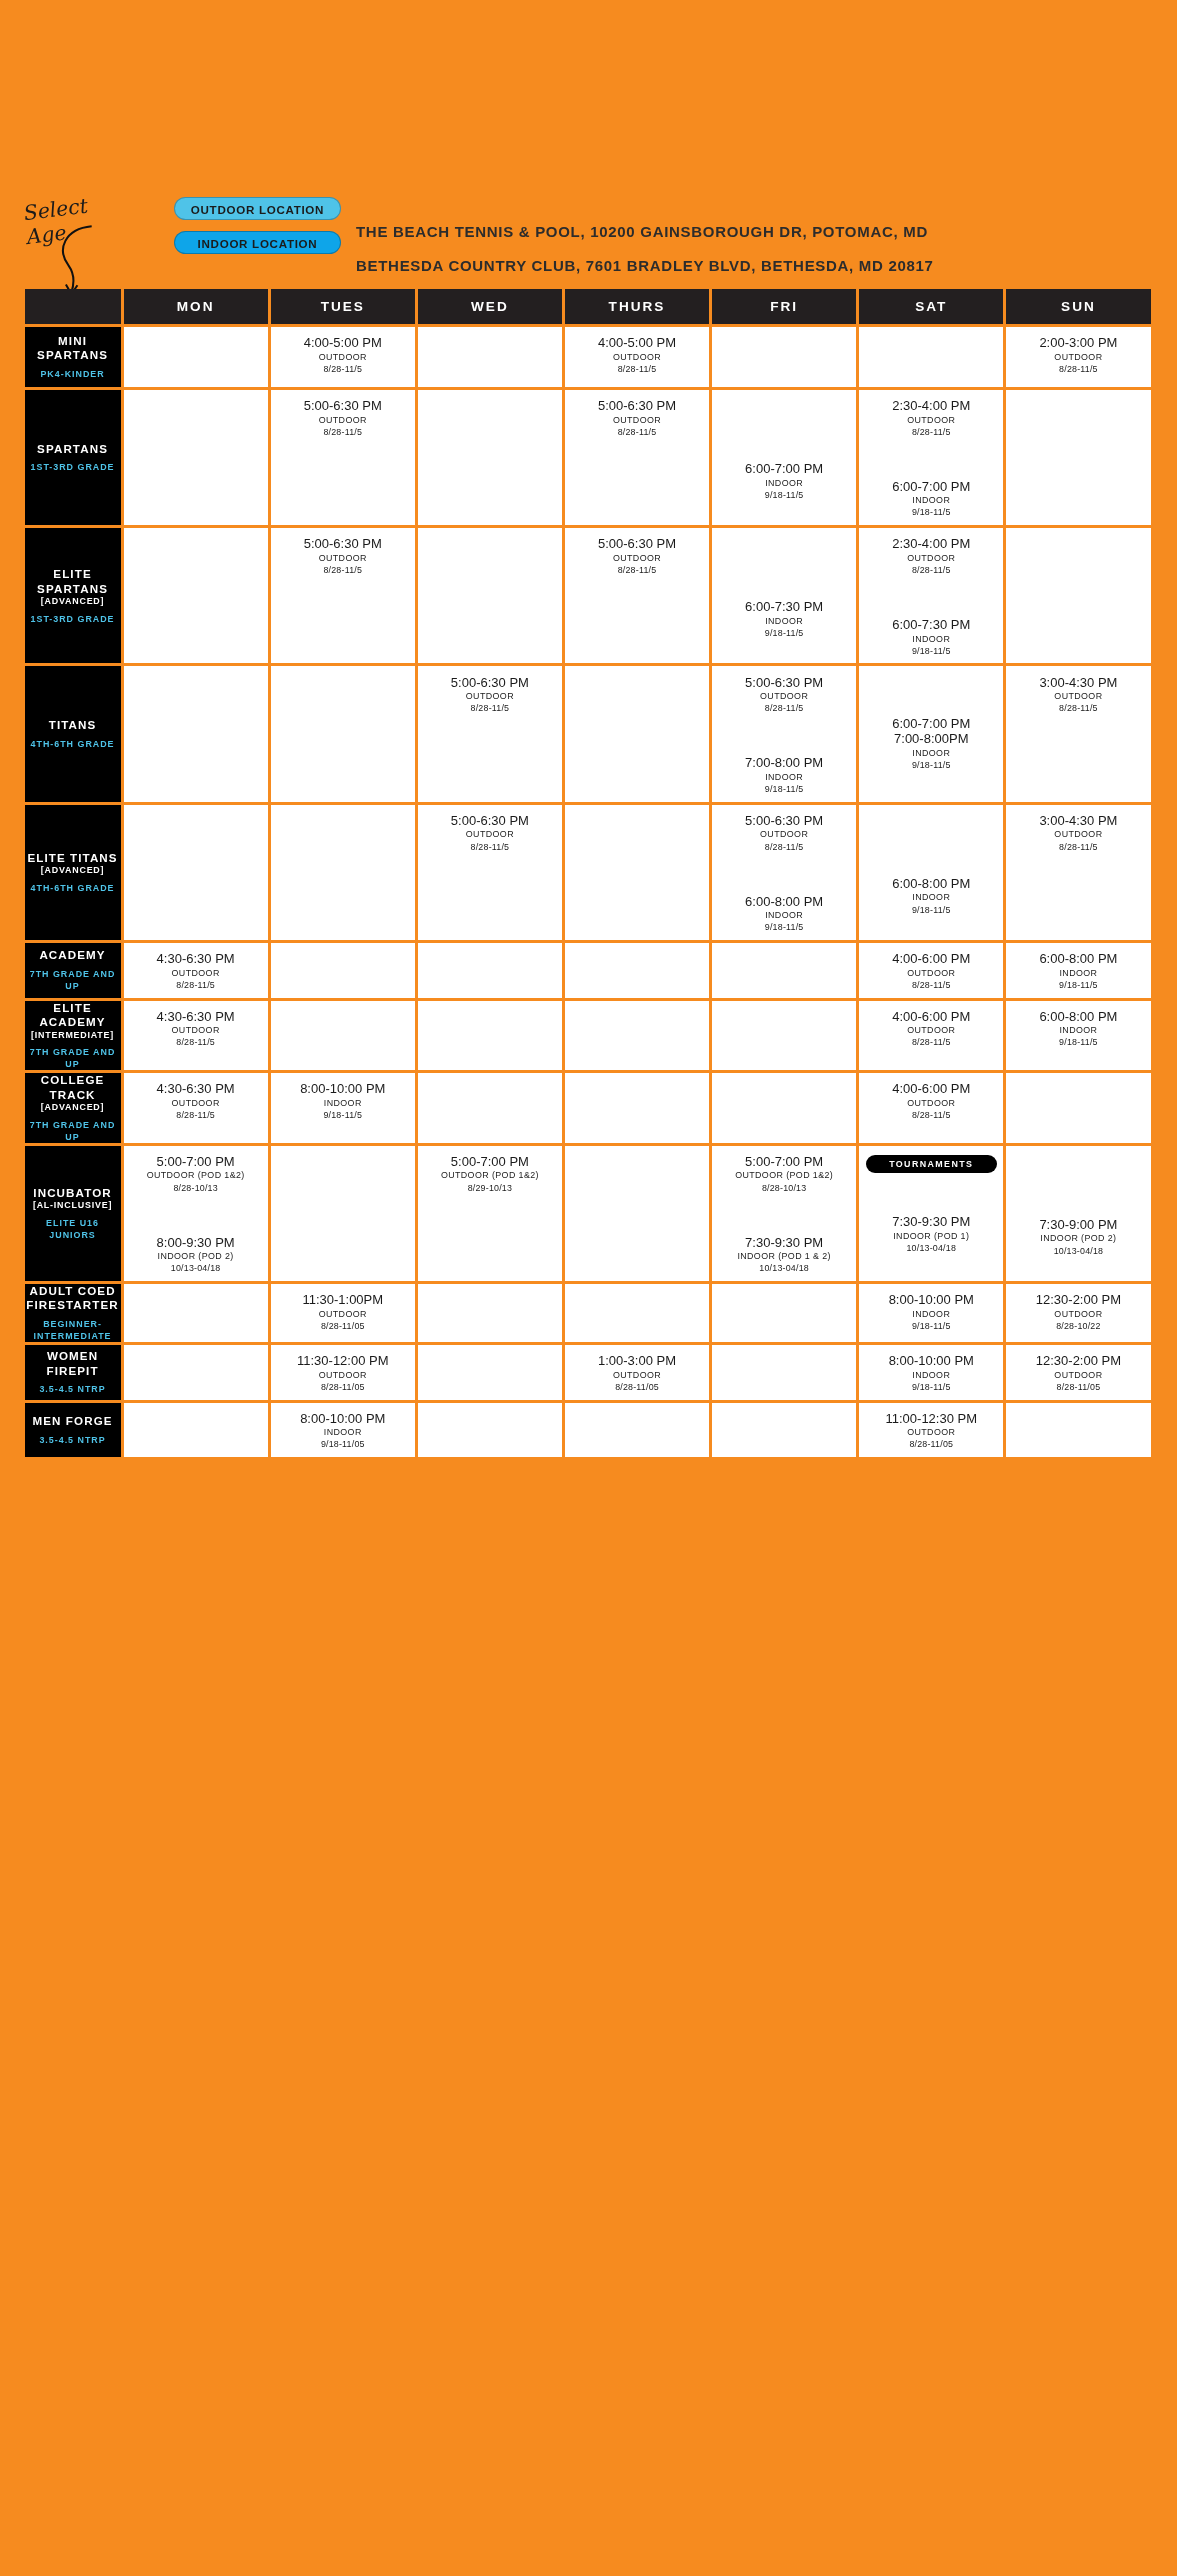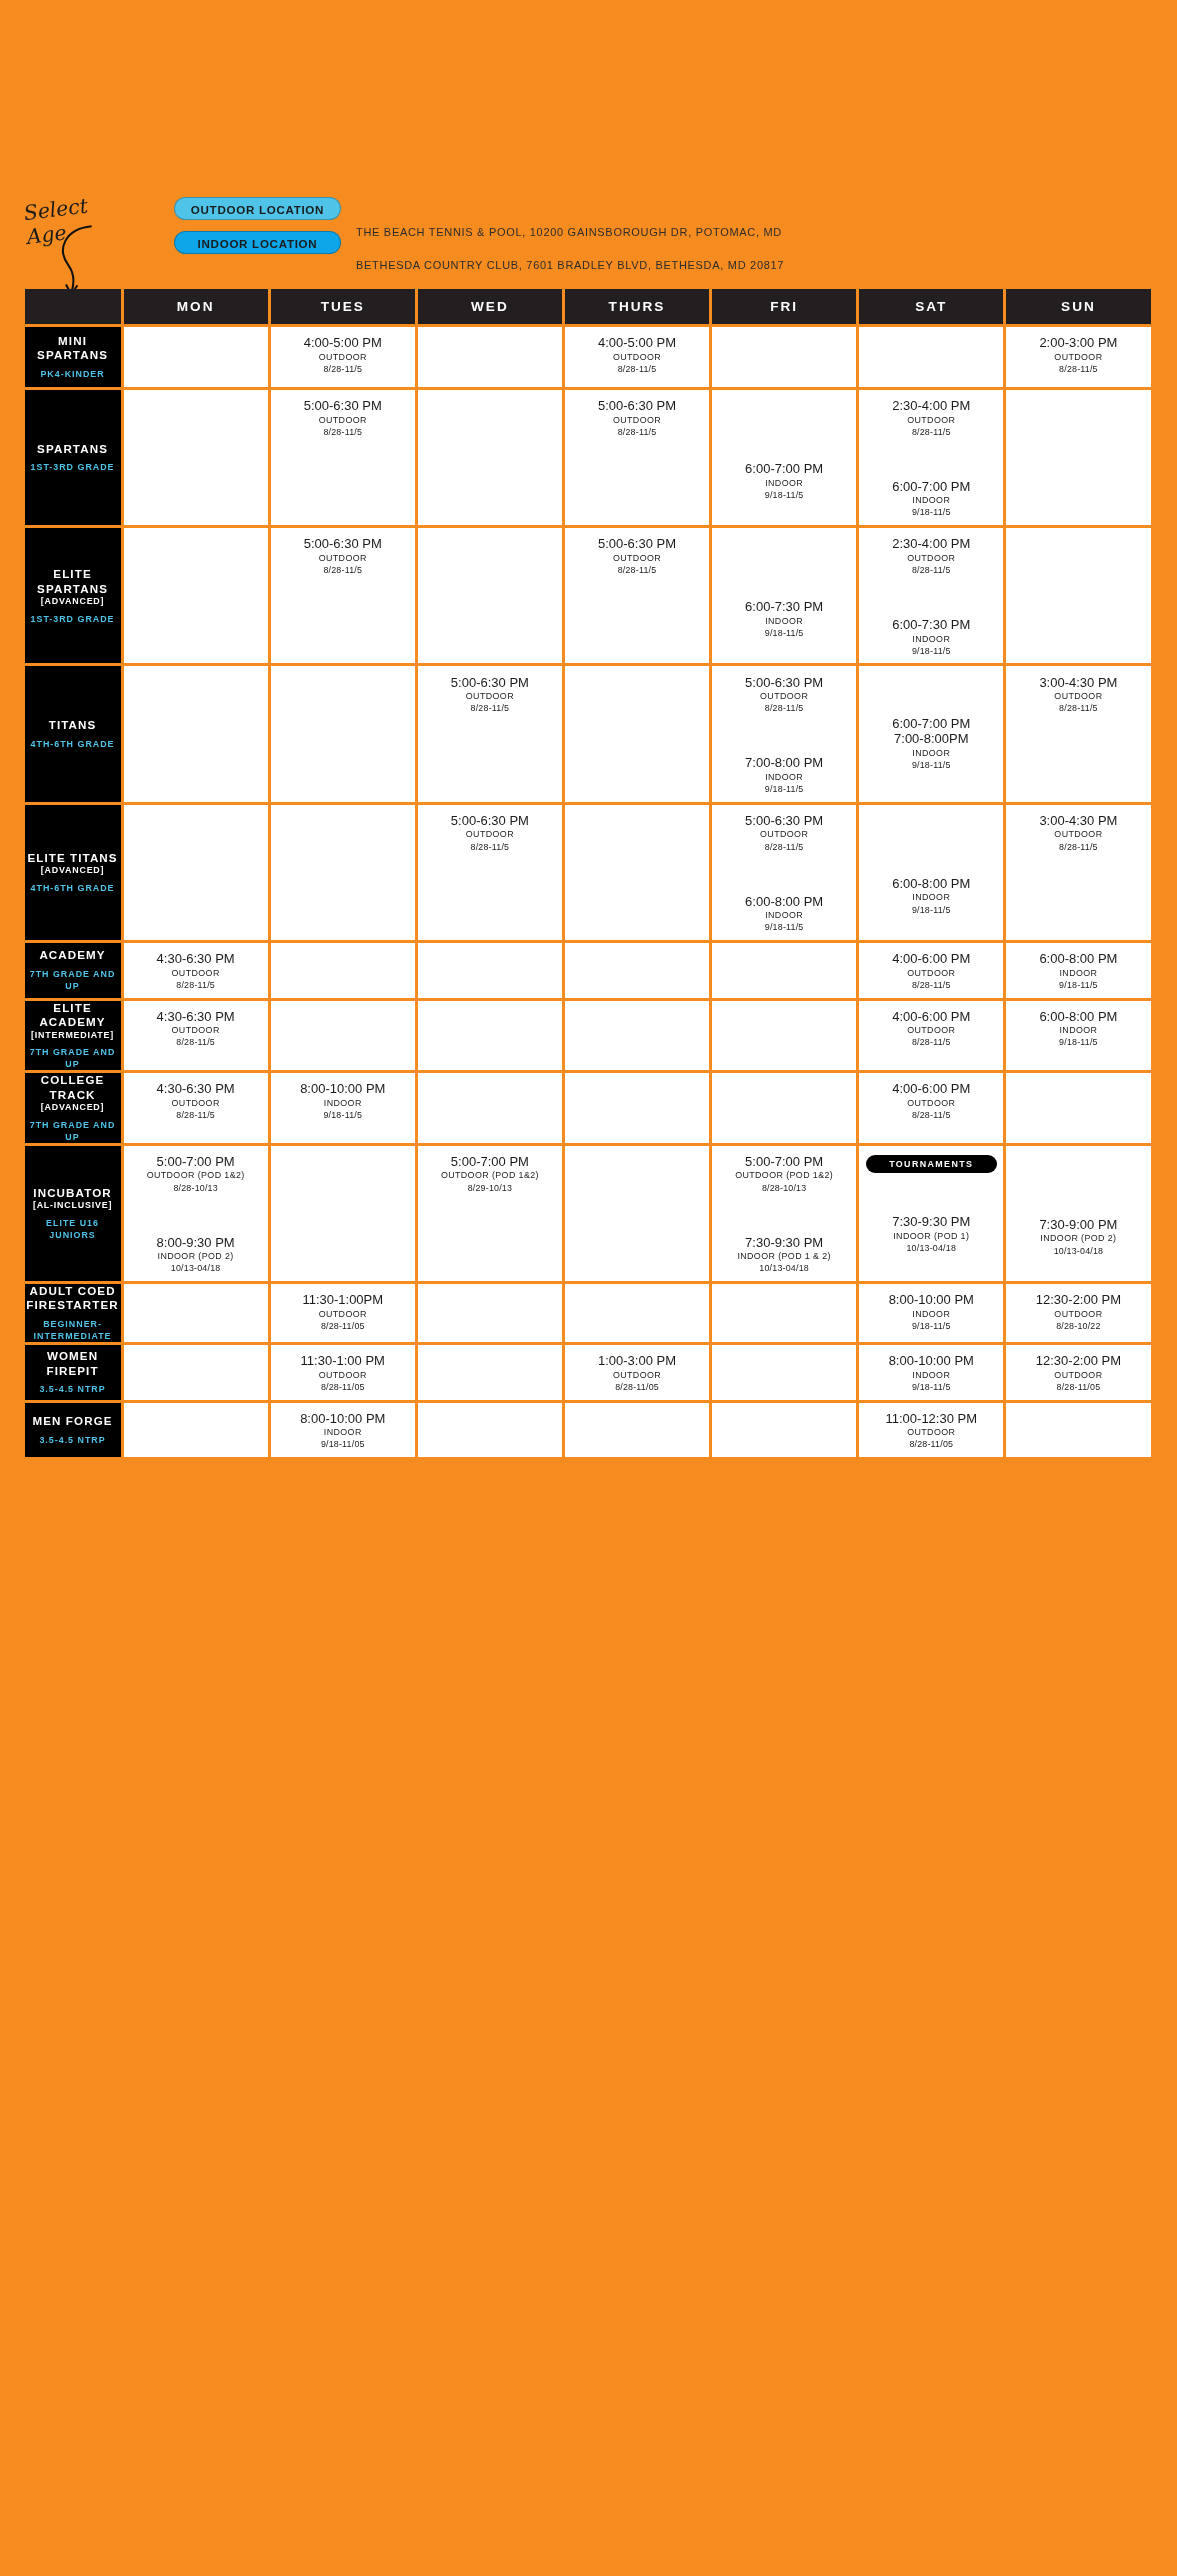--- a/index.html
+++ b/index.html
@@ -60,22 +60,22 @@
     letter-spacing: 0.7px;
     color: #1b1b1b;
     text-align: center;
     min-width: 167px;
     border: 0.7px solid rgba(0,0,0,.25);
   }
   .pill.outdoor { background: #4FC3E8; }
   .pill.indoor { background: #0ea5e9; }
   .legend-text {
     margin-left: 15px;
-    font-size: 11px;
-    font-weight: normal;
+    font-size: 15px;
+    font-weight: bold;
     letter-spacing: 0.7px;
     color: #2c2c2c;
     margin-top: 46px;
   }
 
   
   .grid {
     position: absolute;
     left: 24.5px;
     top: 289px;
@@ -754,21 +754,21 @@
           <td class="rowhead">
             <div class="rh-name">WOMEN FIREPIT</div>
             <div class="rh-grade">3.5-4.5 NTRP</div>
           </td>
           <td class="cell">
             <div class="cellinner"></div>
           </td>
           <td class="cell">
             <div class="cellinner">
               <div class="slot">
-                <div class="time">11:30-1:00 PM</div>
+                <div class="time">11:30-12:00 PM</div>
                 <div class="loc">OUTDOOR</div>
                 <div class="dates">8/28-11/05</div>
               </div>
             </div>
           </td>
           <td class="cell">
             <div class="cellinner"></div>
           </td>
           <td class="cell">
             <div class="cellinner">

